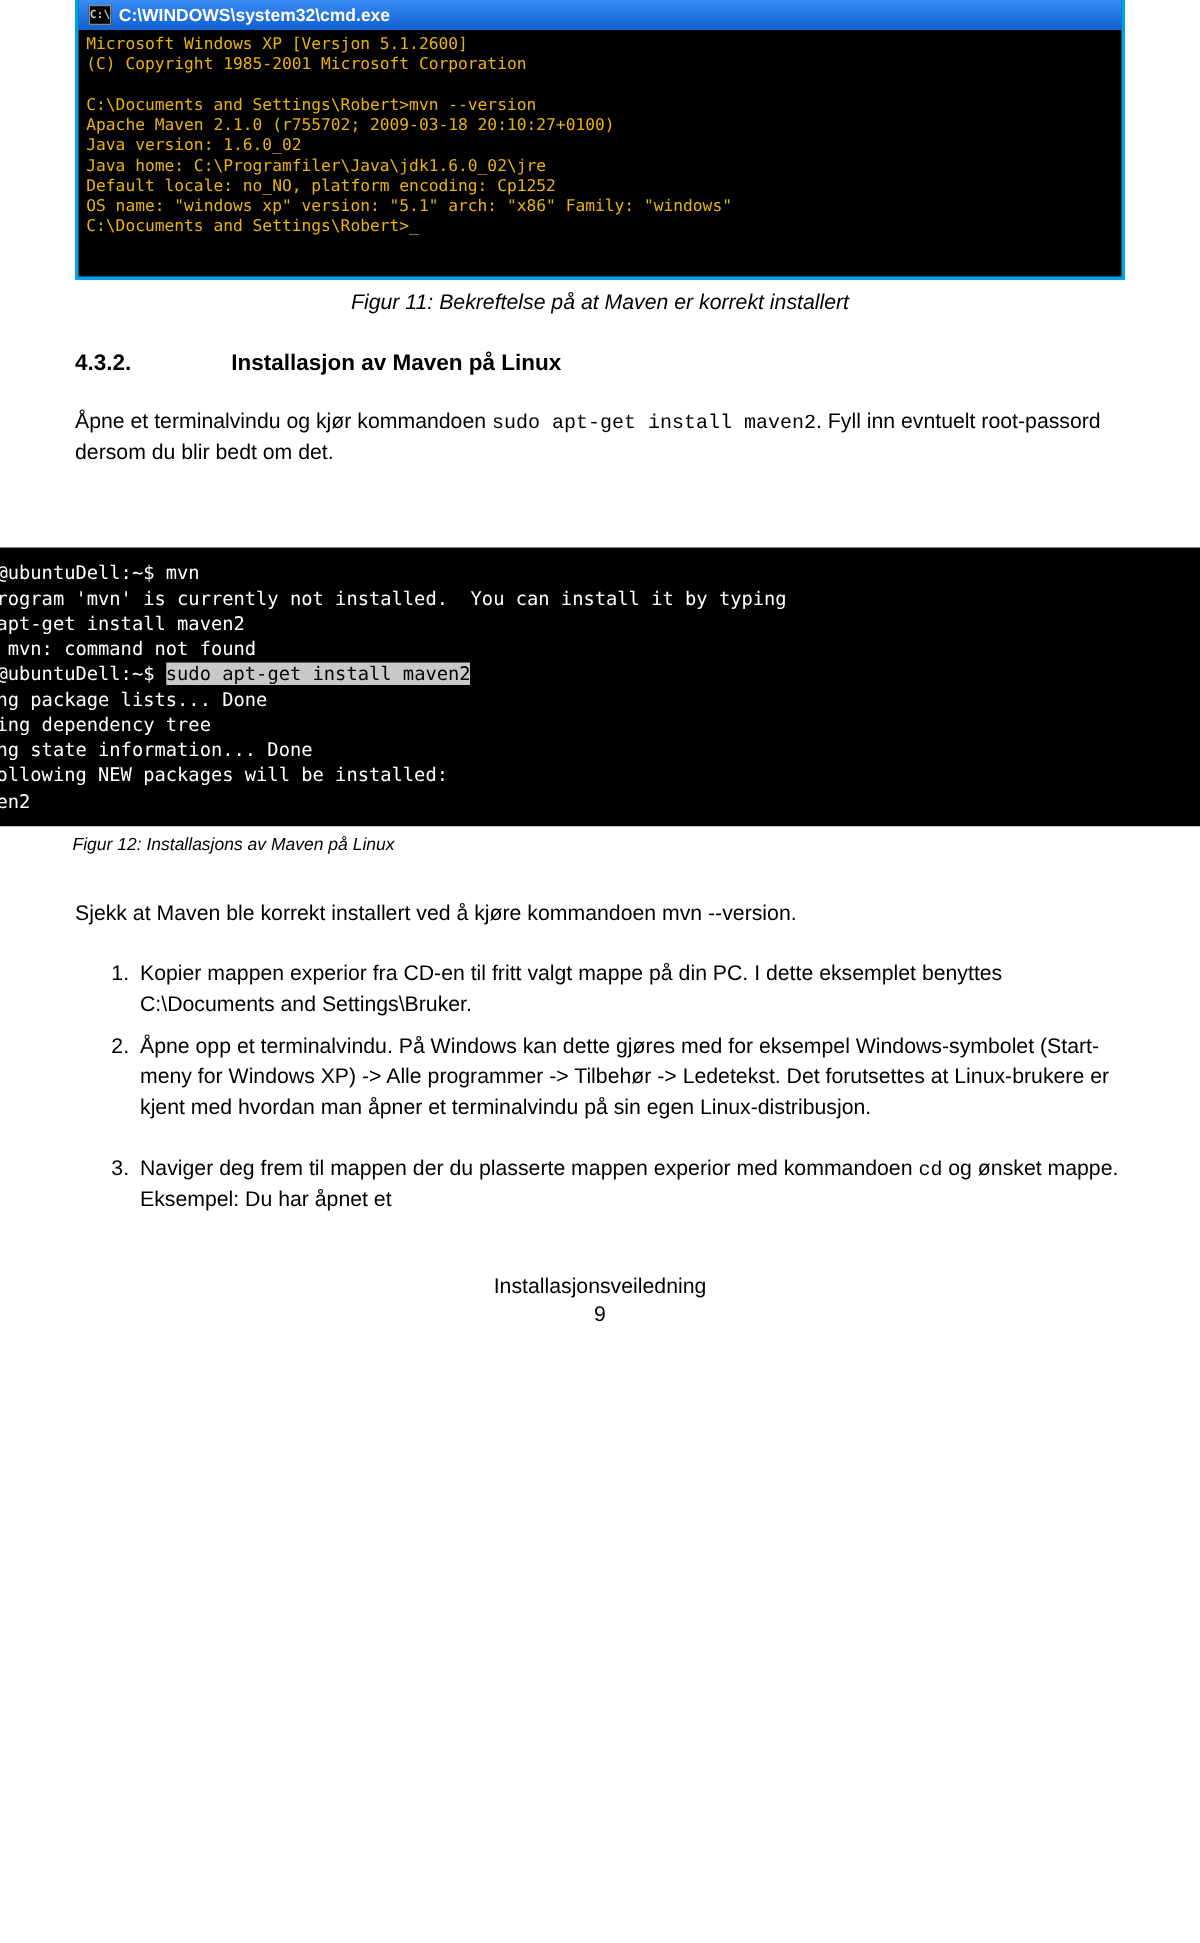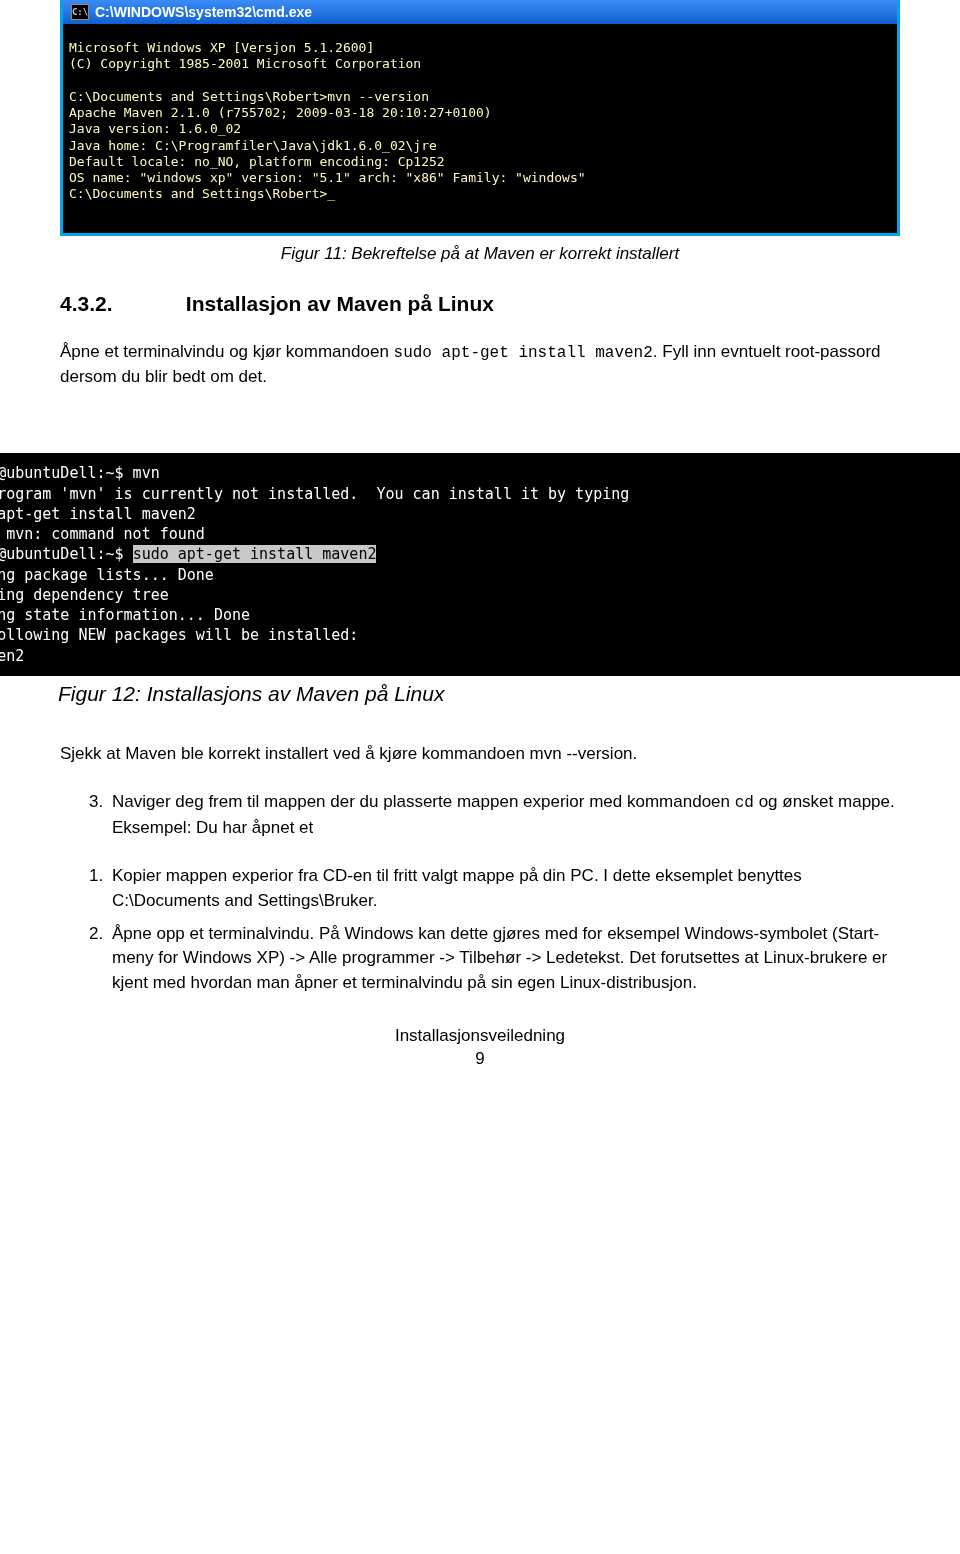--- a/index.html
+++ b/index.html
@@ -39,36 +39,36 @@
     margin-right: 6px;
     display: inline-flex;
     align-items: center;
     justify-content: center;
     font-family: monospace;
     font-size: 9px;
     color: #ccc;
   }
   .cmd-body {
     background: #000;
-    color: #fef9c3;
+    color: #eab308;
     font-family: "Lucida Console", Consolas, monospace;
     font-size: 13px;
     line-height: 1.25;
-    padding: 16px 6px 30px 6px;
+    padding: 4px 6px 30px 6px;
     white-space: pre;
   }
   .caption {
     font-style: italic;
     margin: 6px 0 28px 0;
     font-size: 17px;
     text-align: center;
   }
   .heading {
     font-weight: bold;
-    font-size: 21px;
+    font-size: 18px;
     margin: 12px 0 24px 0;
   }
   .heading .num {
     display: inline-block;
     width: 120px;
   }
   .para {
     margin: 0 0 24px 0;
     line-height: 1.45;
   }
@@ -87,36 +87,36 @@
     margin: 0 -60px 6px -60px;
     white-space: pre-wrap;
   }
   .linux-term .hl {
     background: #c8c8c8;
     color: #000;
   }
   .caption2 {
     font-style: italic;
     margin: 4px 0 36px -2px;
-    font-size: 21px;
+    font-size: 14px;
   }
   ol.steps {
     margin: 0 0 24px 0;
     padding-left: 48px;
     line-height: 1.45;
   }
   ol.steps li {
     margin-bottom: 8px;
     padding-left: 4px;
   }
   .footer {
     text-align: center;
     font-size: 17px;
     line-height: 1.4;
-    margin-top: 28px;
+    margin-top: 44px;
   }
 </style>
 </head>
 <body>
 
 <div class="page">
 
   <div class="cmd-window">
     <div class="cmd-titlebar">
       <span class="cmd-icon">C:\</span>
@@ -159,29 +159,29 @@
 <span>  maven2</span></div>
 
 <div class="page">
 
   <div class="caption2">Figur 12: Installasjons av Maven på Linux</div>
 
   <p class="para">Sjekk at Maven ble korrekt installert ved å kjøre kommandoen mvn --version.</p>
 
 
 
+  <ol class="steps">
+    <li>Kopier mappen experior fra CD-en til fritt valgt mappe på din PC. I dette eksemplet benyttes C:\Documents and Settings\Bruker.</li>
+    <li>Åpne opp et terminalvindu. På Windows kan dette gjøres med for eksempel Windows-symbolet (Start-meny for Windows XP) -&gt; Alle programmer -&gt; Tilbehør -&gt; Ledetekst. Det forutsettes at Linux-brukere er kjent med hvordan man åpner et terminalvindu på sin egen Linux-distribusjon.</li>
+  </ol>
+
   <ol class="steps" start="3">
     <li>
       <span>Naviger deg frem til mappen der du plasserte mappen experior med kommandoen </span><span class="code-inline">cd</span><span> og ønsket mappe. Eksempel: Du har åpnet et</span>
     </li>
-  </ol>
-
-  <ol class="steps">
-    <li>Kopier mappen experior fra CD-en til fritt valgt mappe på din PC. I dette eksemplet benyttes C:\Documents and Settings\Bruker.</li>
-    <li>Åpne opp et terminalvindu. På Windows kan dette gjøres med for eksempel Windows-symbolet (Start-meny for Windows XP) -&gt; Alle programmer -&gt; Tilbehør -&gt; Ledetekst. Det forutsettes at Linux-brukere er kjent med hvordan man åpner et terminalvindu på sin egen Linux-distribusjon.</li>
   </ol>
 
   <div class="footer">
     <div>Installasjonsveiledning</div>
     <div>9</div>
   </div>
 
 </div>
 
 </body></html>

